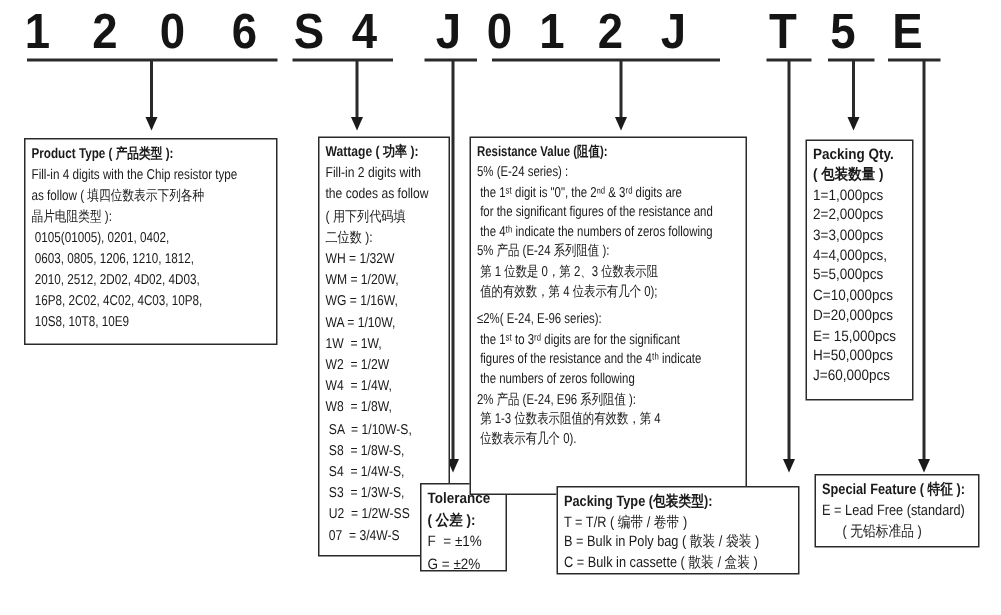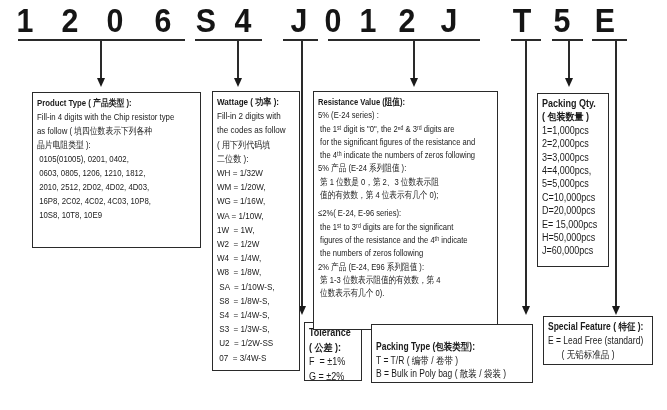--- a/index.html
+++ b/index.html
@@ -62,21 +62,21 @@
   <div class="vl" style="left:615px;top:40px;height:267px"></div>
 
   <div class="ah" style="left:101px;top:78px"></div>
   <div class="ah" style="left:238px;top:78px"></div>
   <div class="ah" style="left:302px;top:306px"></div>
   <div class="ah" style="left:414px;top:78px"></div>
   <div class="ah" style="left:526px;top:306px"></div>
   <div class="ah" style="left:569px;top:78px"></div>
   <div class="ah" style="left:616px;top:306px"></div>
 
-  <div class="box bx1" style="left:32px;top:92px;width:169px;height:156px">
+  <div class="box bx1" style="left:16px;top:92px;width:169px;height:138px">
     <div class="ln b">Product Type ( 产品类型 ):</div>
     <div class="ln">Fill-in 4 digits with the Chip resistor type</div>
     <div class="ln">as follow ( 填四位数表示下列各种</div>
     <div class="ln">晶片电阻类型 ):</div>
     <div class="ln"> 0105(01005), 0201, 0402,</div>
     <div class="ln"> 0603, 0805, 1206, 1210, 1812,</div>
     <div class="ln"> 2010, 2512, 2D02, 4D02, 4D03,</div>
     <div class="ln"> 16P8, 2C02, 4C02, 4C03, 10P8,</div>
     <div class="ln"> 10S8, 10T8, 10E9</div>
   </div>
@@ -96,21 +96,21 @@
     <div class="ln">W4  = 1/4W,</div>
     <div class="ln">W8  = 1/8W,</div>
     <div class="ln"> SA  = 1/10W-S,</div>
     <div class="ln"> S8  = 1/8W-S,</div>
     <div class="ln"> S4  = 1/4W-S,</div>
     <div class="ln"> S3  = 1/3W-S,</div>
     <div class="ln"> U2  = 1/2W-SS</div>
     <div class="ln"> 07  = 3/4W-S</div>
   </div>
 
-  <div class="box bx3" style="left:304px;top:322px;width:58px;height:59px">
+  <div class="box bx3" style="left:280px;top:322px;width:58px;height:59px">
     <div class="ln b">Tolerance</div>
     <div class="ln b">( 公差 ):</div>
     <div class="ln">F  = ±1%</div>
     <div class="ln">G = ±2%</div>
     <div class="ln">J  = ±5%</div>
   </div>
 
   <div class="box bx4" style="left:313px;top:91px;width:185px;height:239px">
     <div class="ln b">Resistance Value (阻值):</div>
     <div class="ln">5% (E-24 series) :</div>
@@ -122,21 +122,21 @@
     <div class="ln"> 值的有效数，第 4 位表示有几个 0);</div>
     <div class="ln gap">≤2%( E-24, E-96 series):</div>
     <div class="ln"> the 1ˢᵗ to 3ʳᵈ digits are for the significant</div>
     <div class="ln"> figures of the resistance and the 4ᵗʰ indicate</div>
     <div class="ln"> the numbers of zeros following</div>
     <div class="ln">2% 产品 (E-24, E96 系列阻值 ):</div>
     <div class="ln"> 第 1-3 位数表示阻值的有效数，第 4</div>
     <div class="ln"> 位数表示有几个 0).</div>
   </div>
 
-  <div class="box bx5" style="left:371px;top:324px;width:162px;height:59px;padding-top:15px">
+  <div class="box bx5" style="left:371px;top:324px;width:162px;height:59px;padding-top:3px">
     <div class="ln b">Packing Type (包装类型):</div>
     <div class="ln">T = T/R ( 编带 / 卷带 )</div>
     <div class="ln">B = Bulk in Poly bag ( 散装 / 袋装 )</div>
     <div class="ln">C = Bulk in cassette ( 散装 / 盒装 )</div>
   </div>
 
   <div class="box bx6" style="left:537px;top:93px;width:72px;height:174px">
     <div class="ln b">Packing Qty.</div>
     <div class="ln b">( 包装数量 )</div>
     <div class="ln">1=1,000pcs</div>

